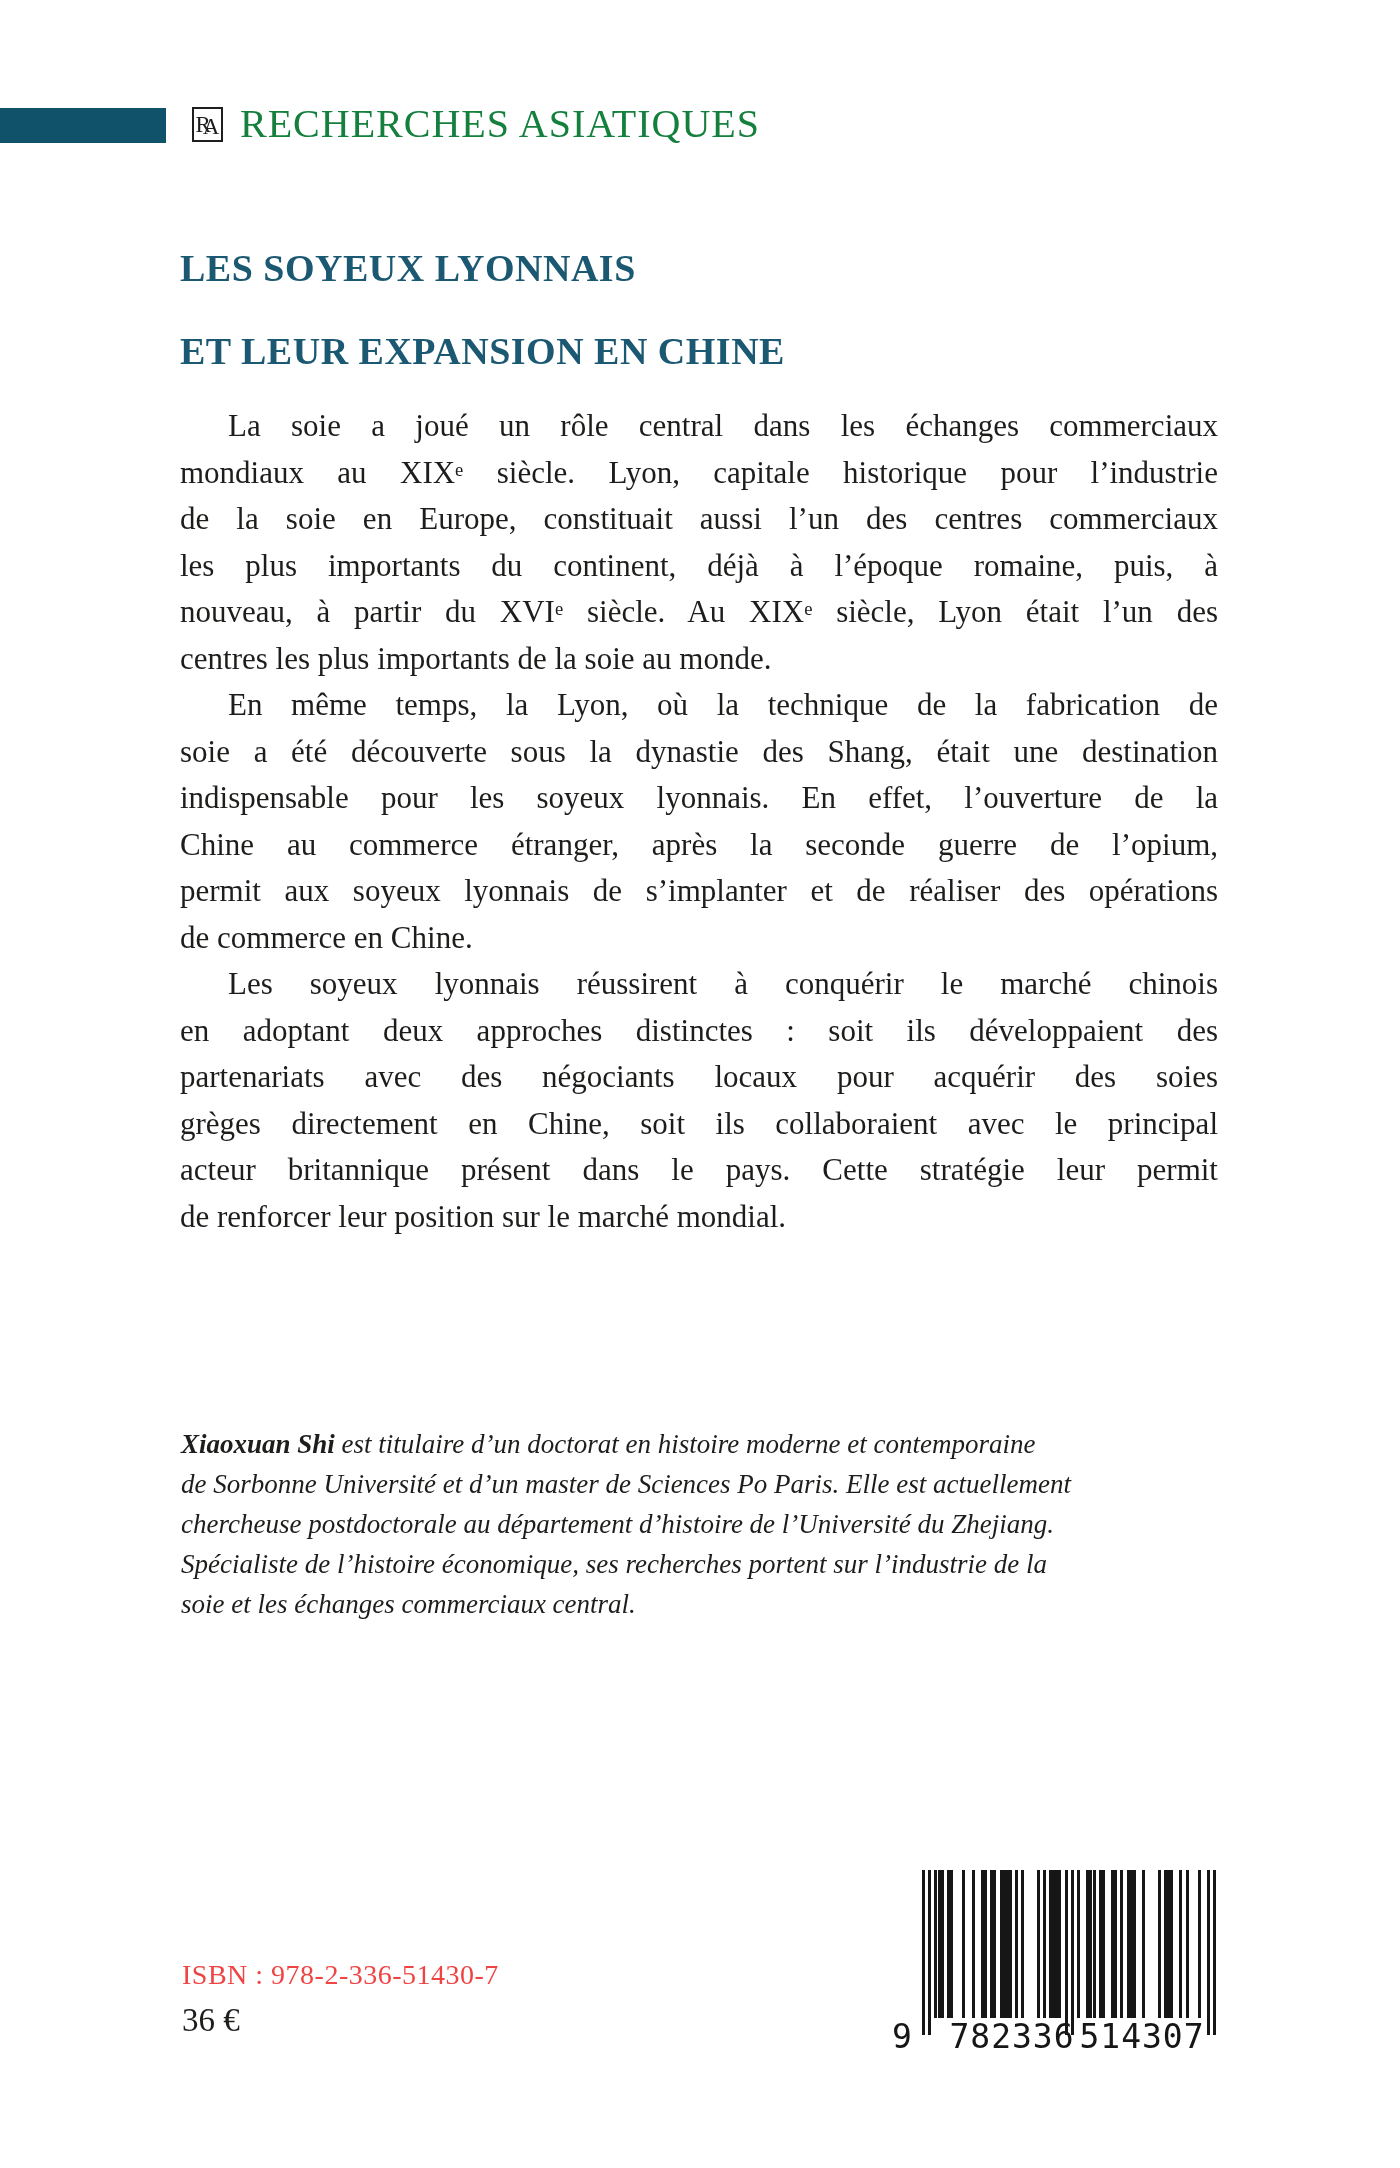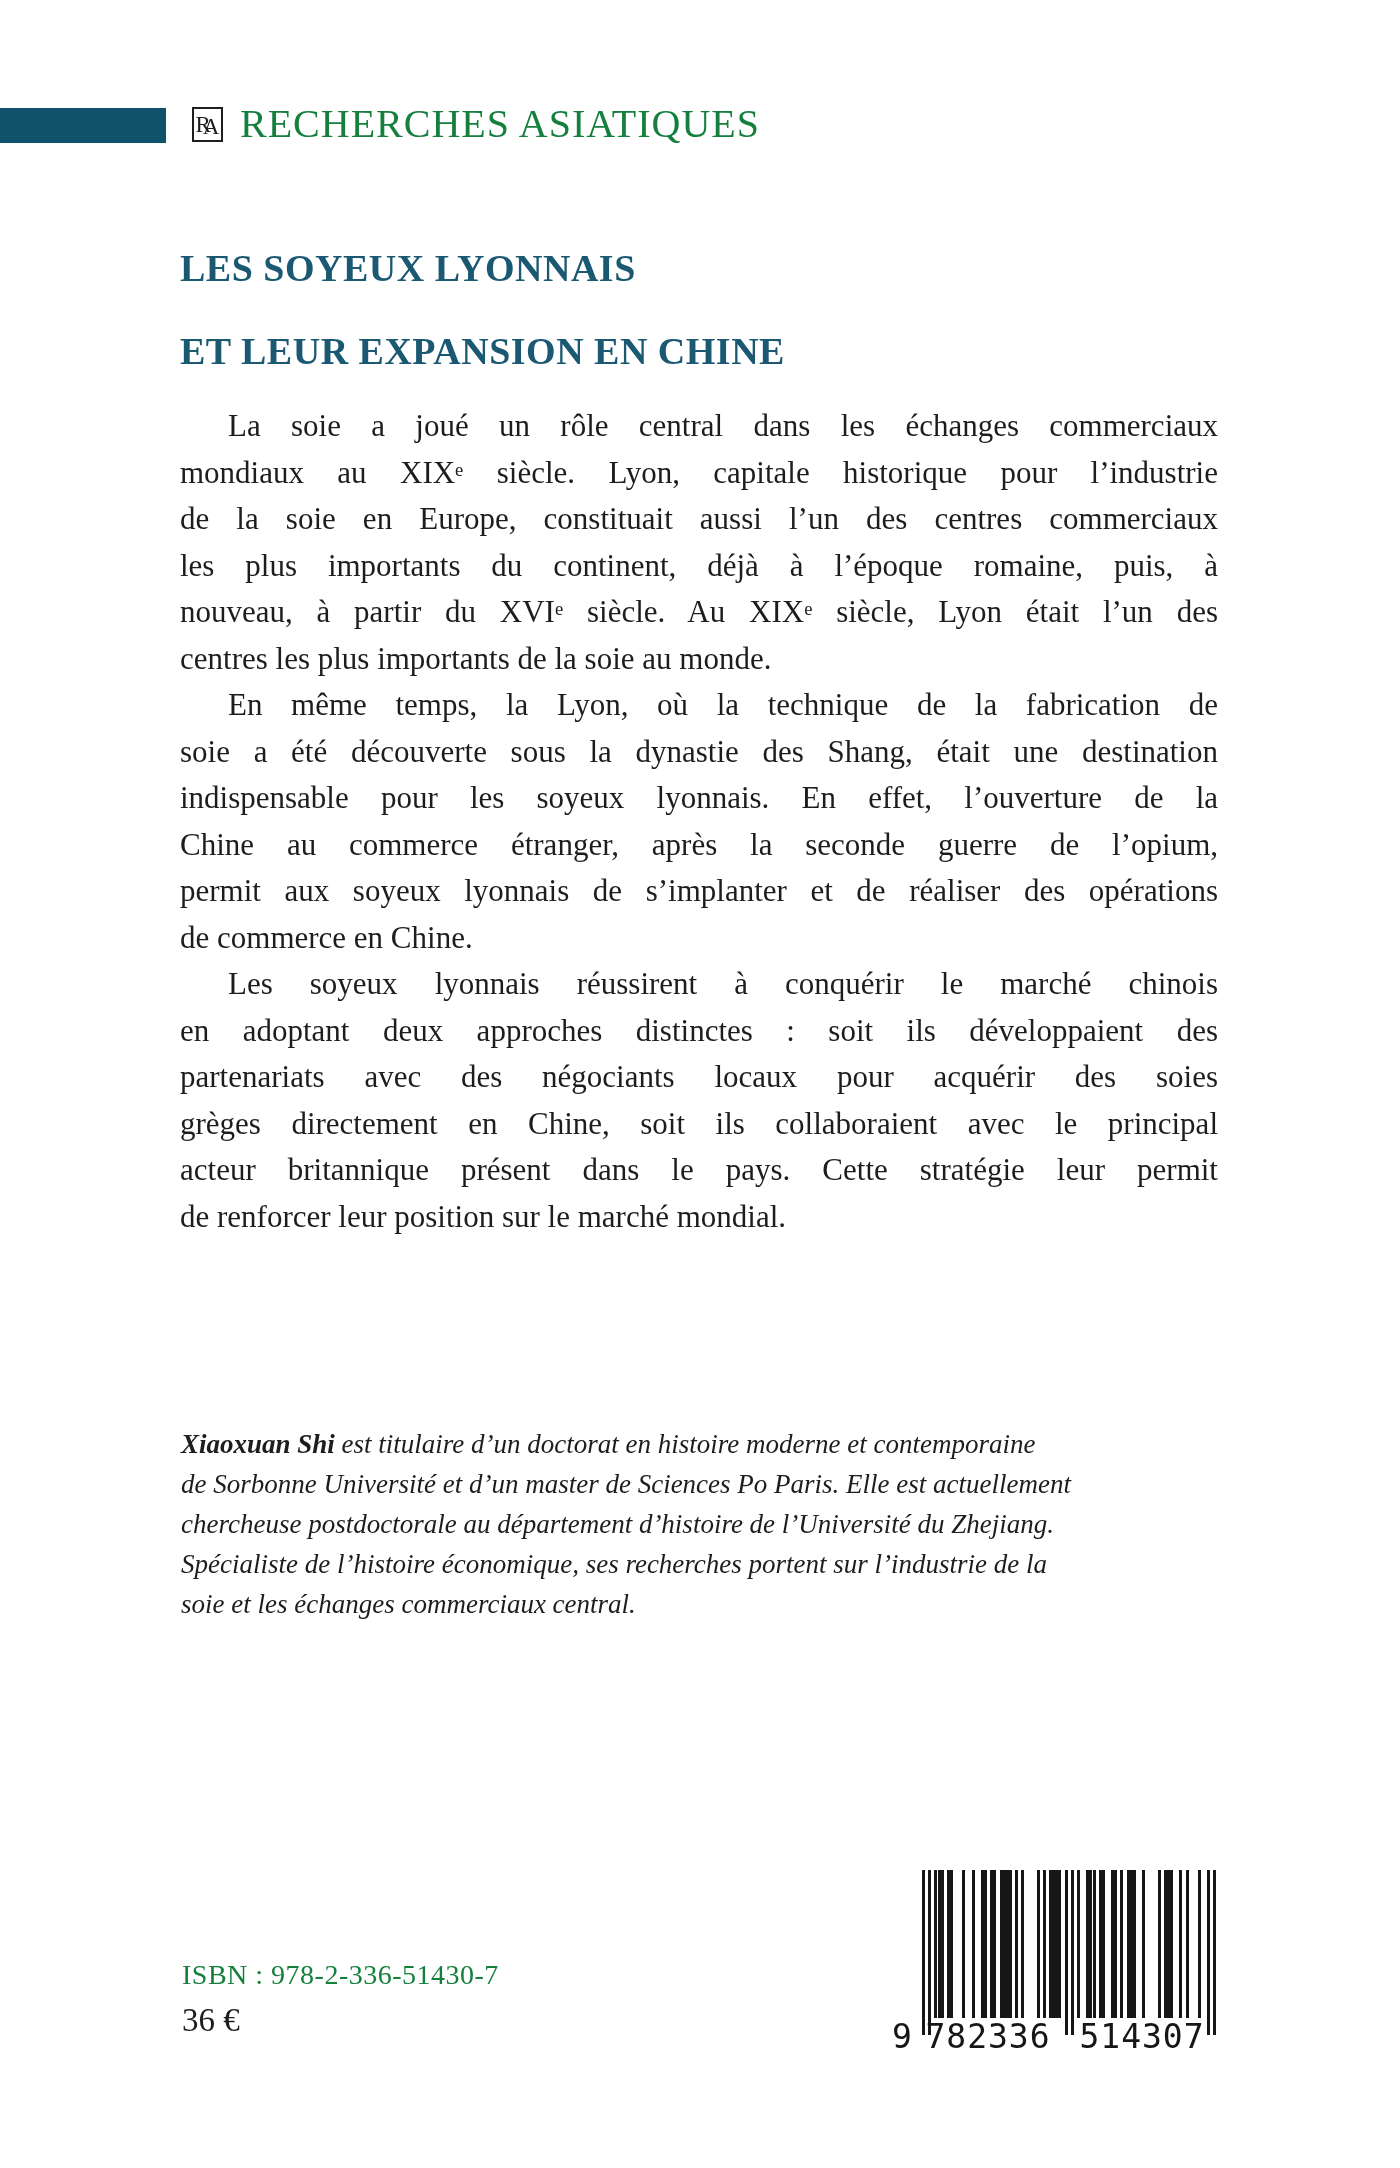--- a/index.html
+++ b/index.html
@@ -87,21 +87,21 @@
   }
   .bio .b { font-weight: bold; }
 
   
   .isbn {
     position: absolute;
     left: 182px; top: 1958px;
     font-size: 28px;
     line-height: 34px;
     letter-spacing: 0.5px;
-    color: #15803d;
+    color: #ef4444;
   }
   .price {
     position: absolute;
     left: 182px; top: 1998px;
     font-size: 33px;
     line-height: 44px;
     color: #1d1d1b;
   }
 
   
@@ -115,21 +115,21 @@
   .bc-digit {
     position: absolute;
     top: 150px;
     font-family: "DejaVu Sans Mono", monospace;
     font-size: 33px;
     line-height: 33px;
     color: #161616;
     letter-spacing: 1px;
   }
   .bc-first { left: -30px; width: 26px; text-align: left; }
-  .bc-g1 { left: 1px;  width: 130px; text-align: center; }
+  .bc-g1 { left: 25px;  width: 130px; text-align: center; }
   .bc-g2 { left: 155px; width: 130px; text-align: center; }
 </style>
 </head>
 <body>
 
 <div class="page">
 
   <div class="series-bar"></div>
 
   <div class="logo">

